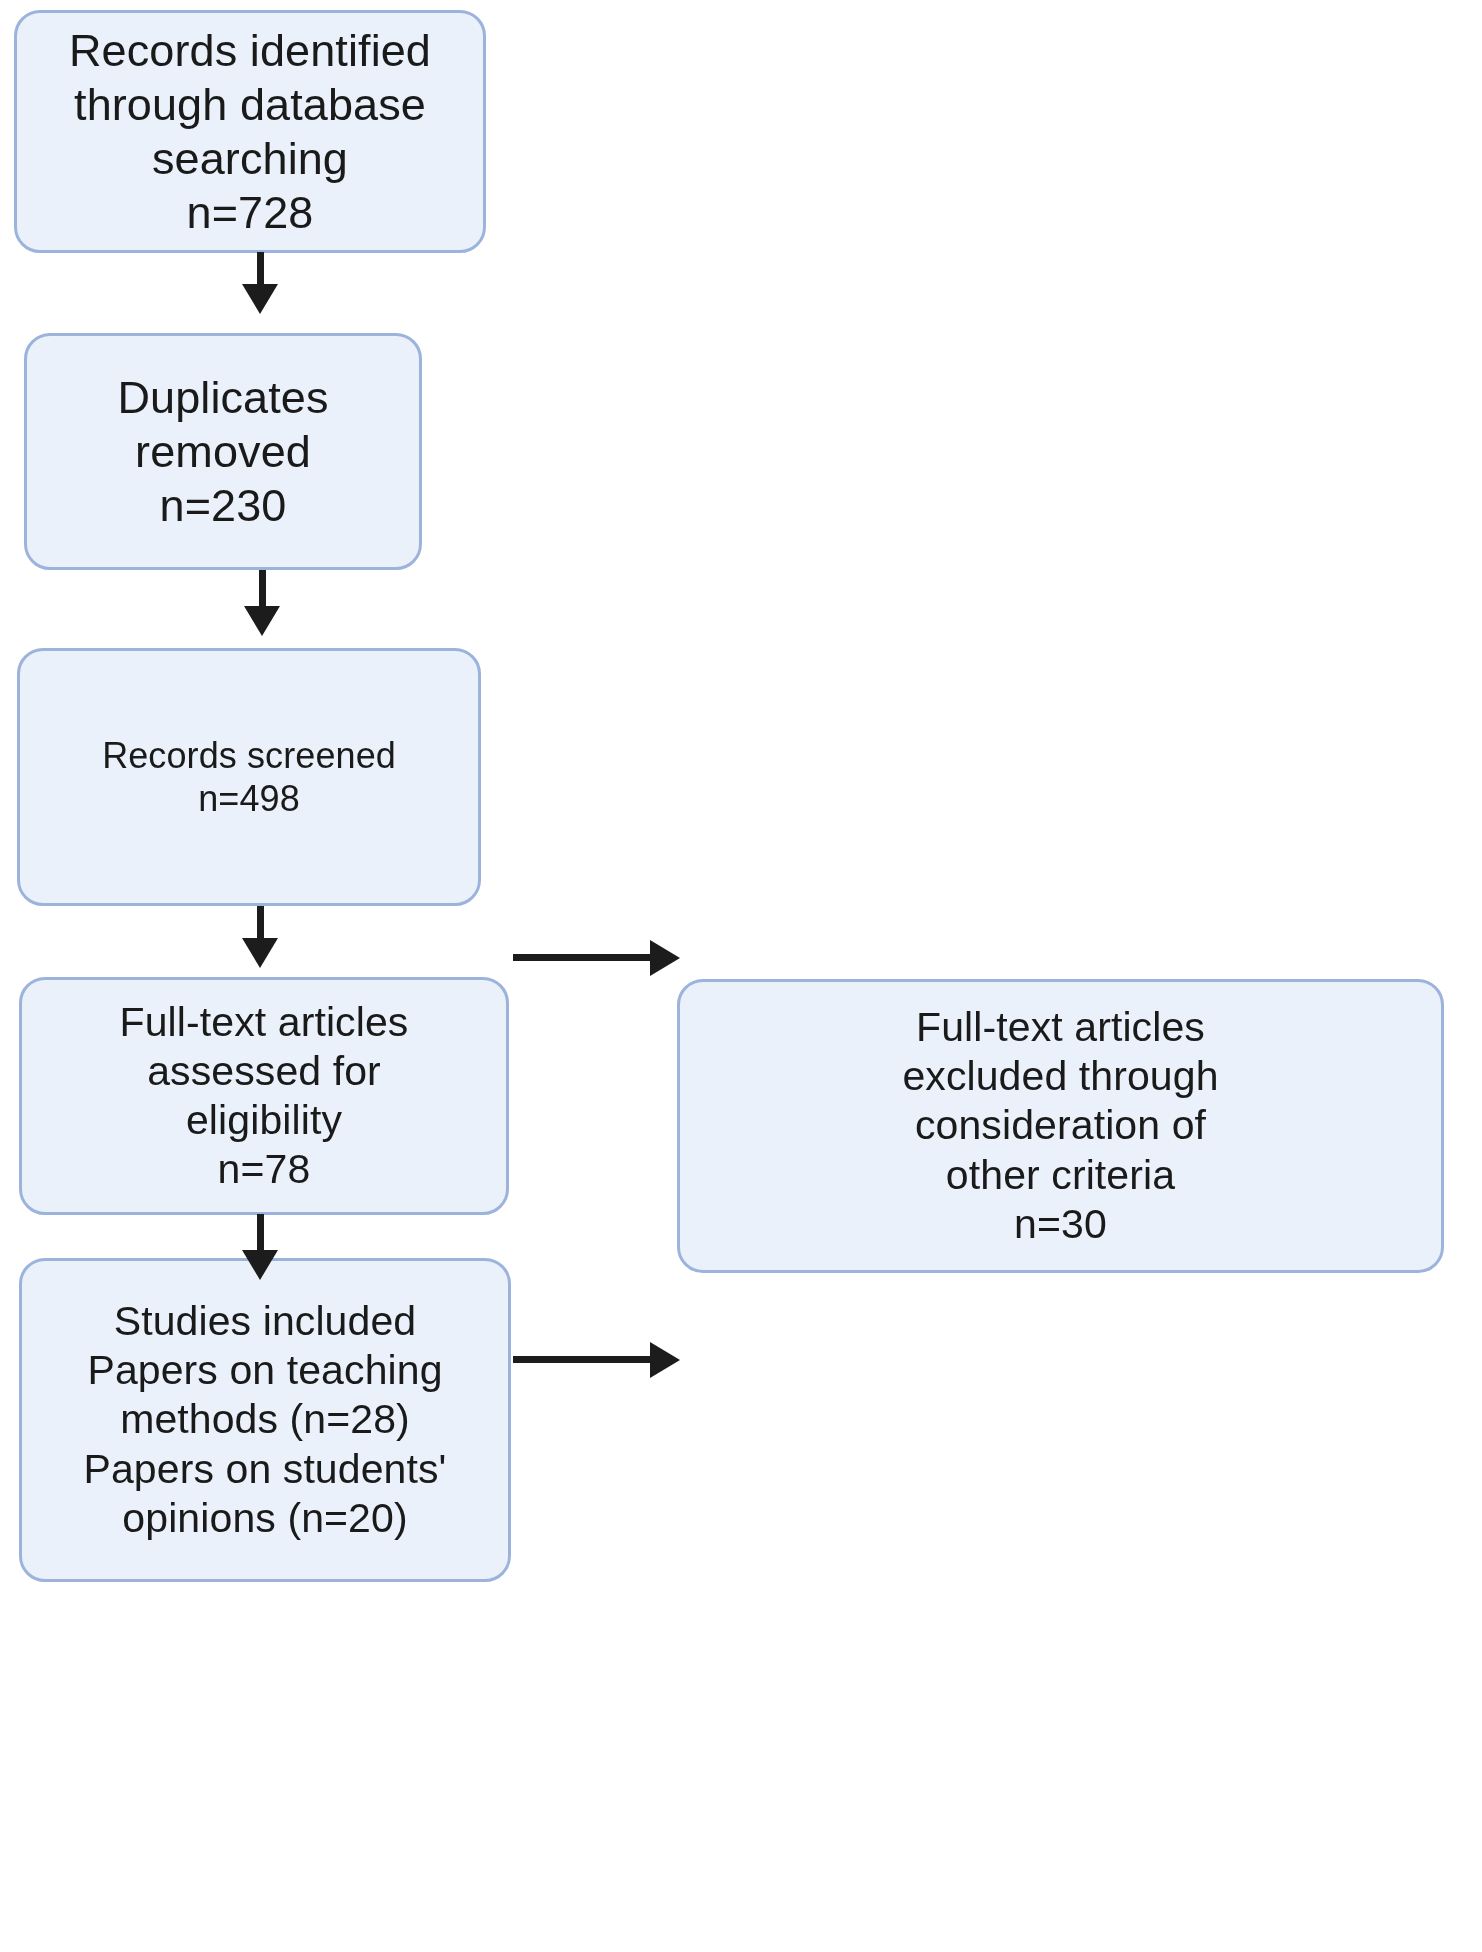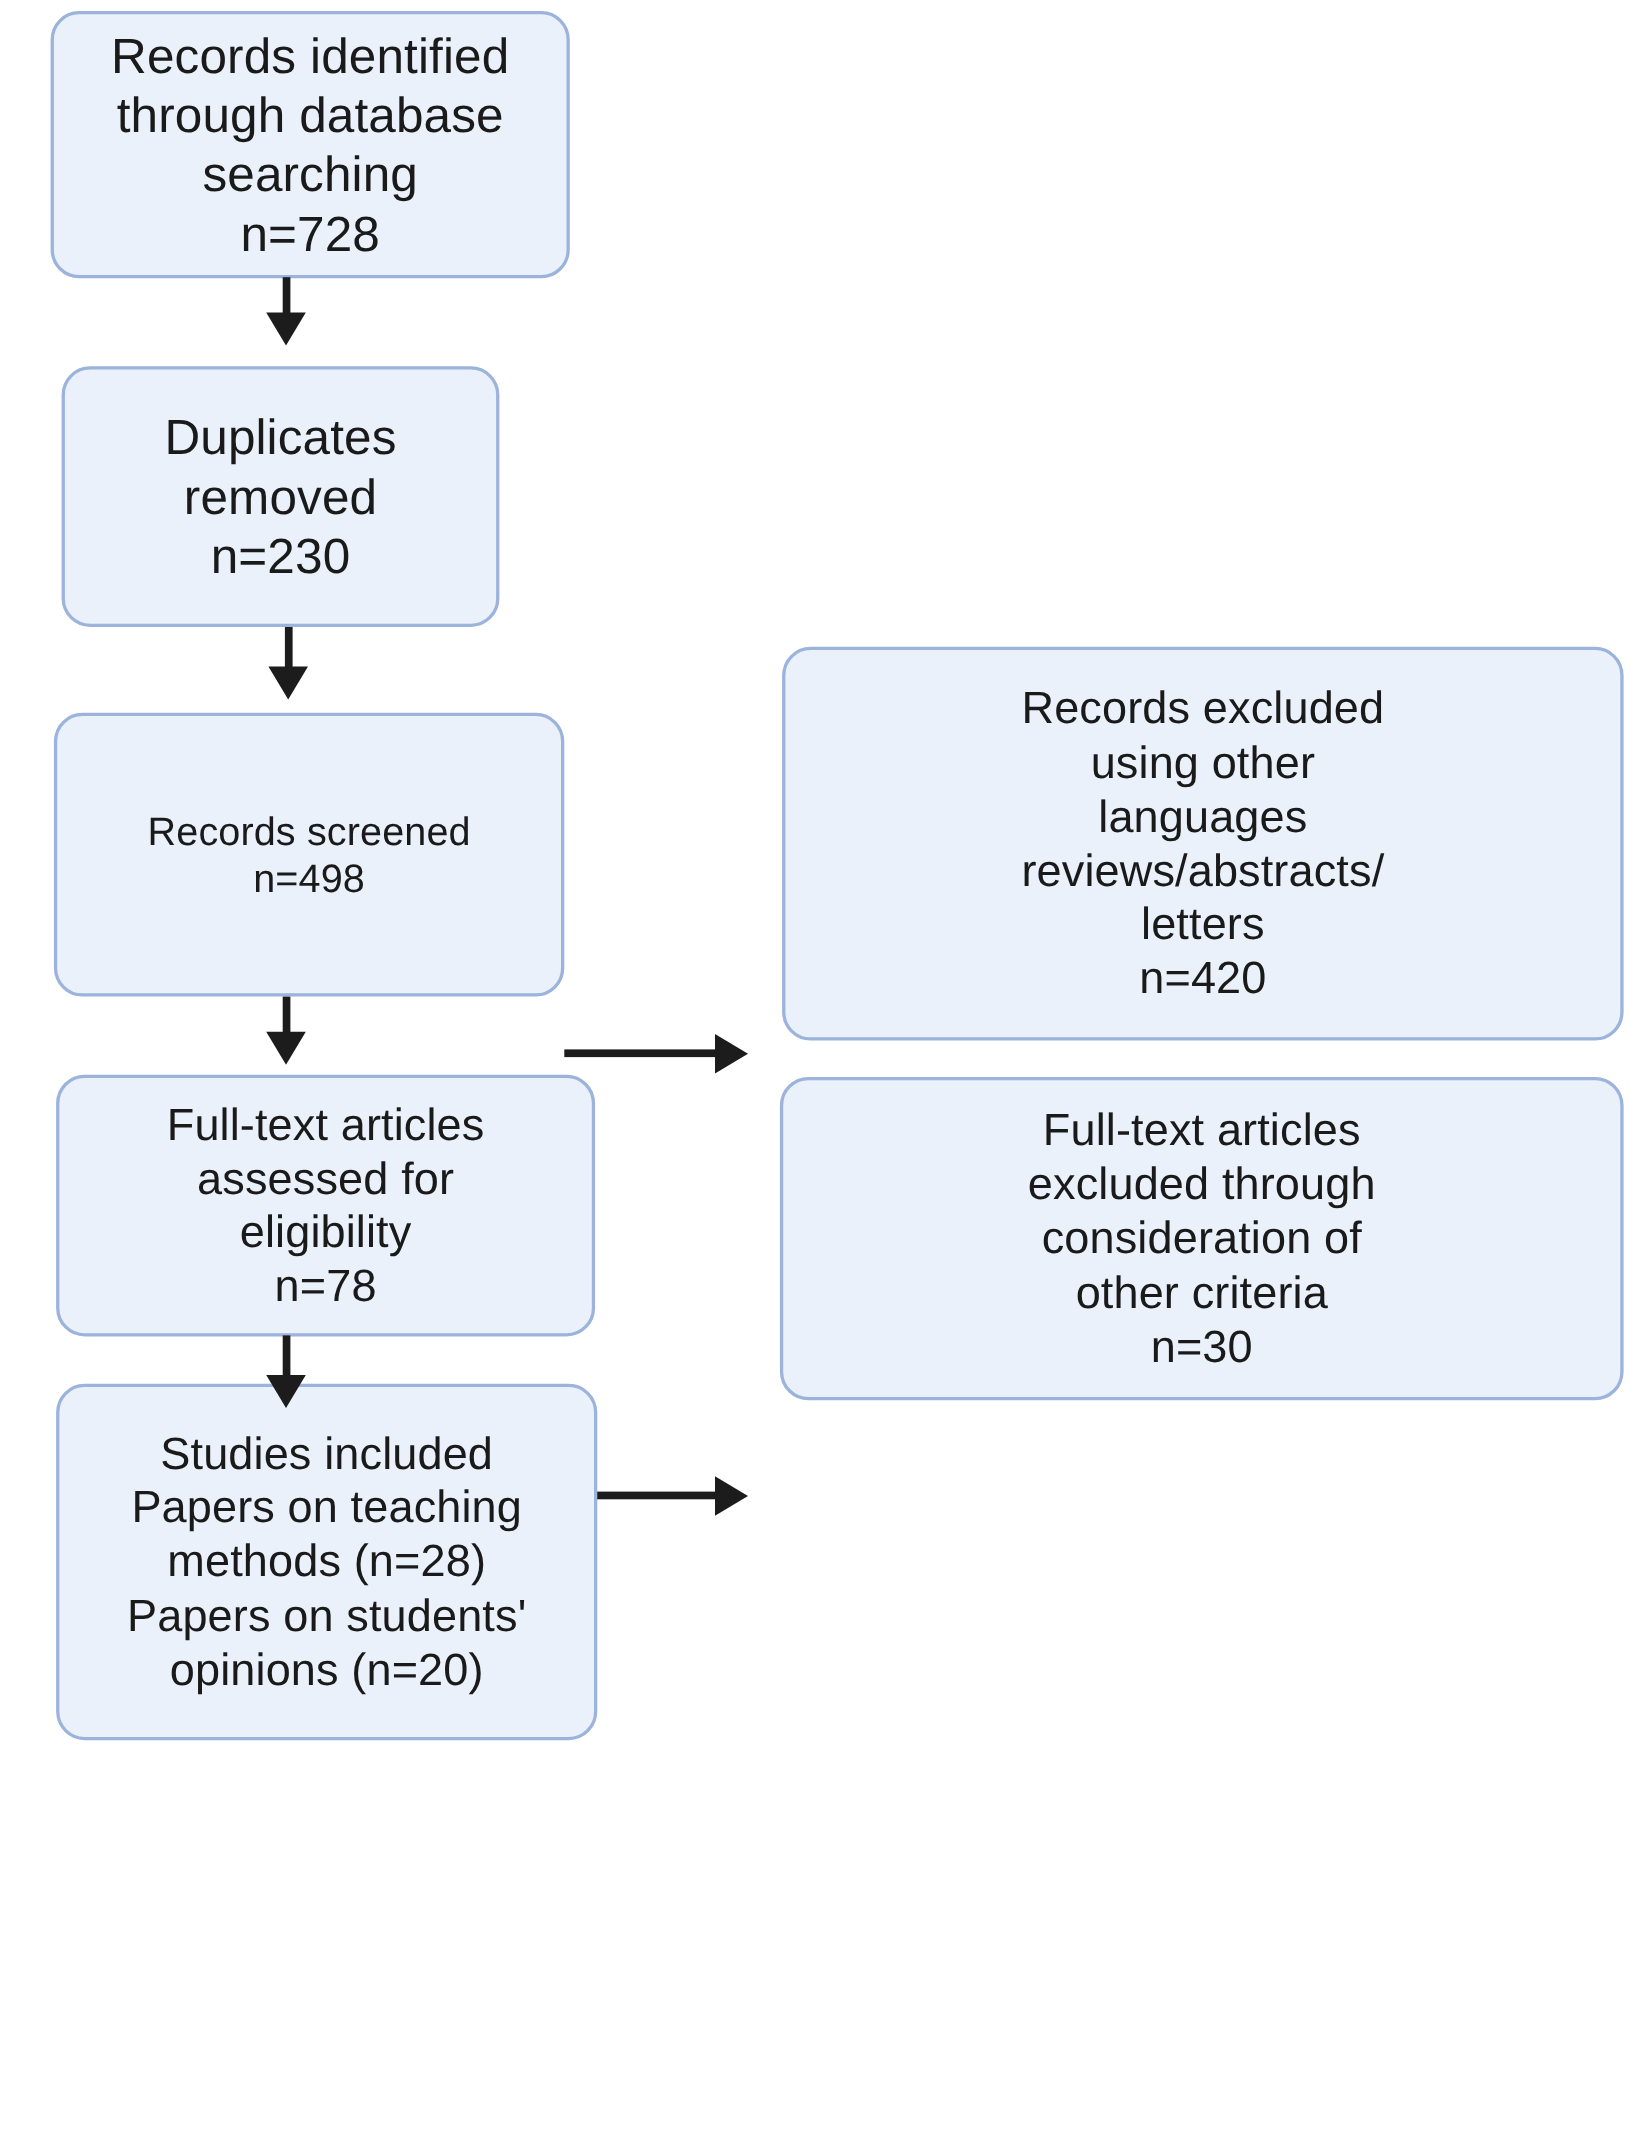--- a/index.html
+++ b/index.html
@@ -26,21 +26,20 @@
     border-radius: 26px;
     display: flex;
     align-items: center;
     justify-content: center;
     text-align: center;
     color: #1a1a1a;
     line-height: 1.20;
     white-space: pre-line;
     letter-spacing: 0.1px;
     padding: 4px 10px;
-    margin-left: 32px;
   }
   .nd-text {
     display: block;
     width: 100%;
     white-space: pre-line;
   }
 
   
   #node-identified   { left: 14px;  top: 10px;   width: 472px;  height: 243px; font-size: 45px; }
   #node-duplicates   { left: 24px;  top: 333px;  width: 398px;  height: 237px; font-size: 45px; }
@@ -117,28 +116,20 @@
   <div class="arrow-v-head" id="arrow2-head"></div>
 
   <div class="node" id="node-screened">
     <span class="nd-text">Records screened
 n=498</span>
   </div>
 
   <div class="arrow-h" id="arrowh1-shaft"></div>
   <div class="arrow-h-head" id="arrowh1-head"></div>
 
-  <div class="node" id="node-excluded1">
-    <span class="nd-text">Records excluded
-using other
-languages
-reviews/abstracts/
-letters
-n=420</span>
-  </div>
 
   <div class="arrow-v" id="arrow3-shaft"></div>
   <div class="arrow-v-head" id="arrow3-head"></div>
 
   <div class="node" id="node-fulltext">
     <span class="nd-text">Full-text articles
 assessed for
 eligibility
 n=78</span>
   </div>

